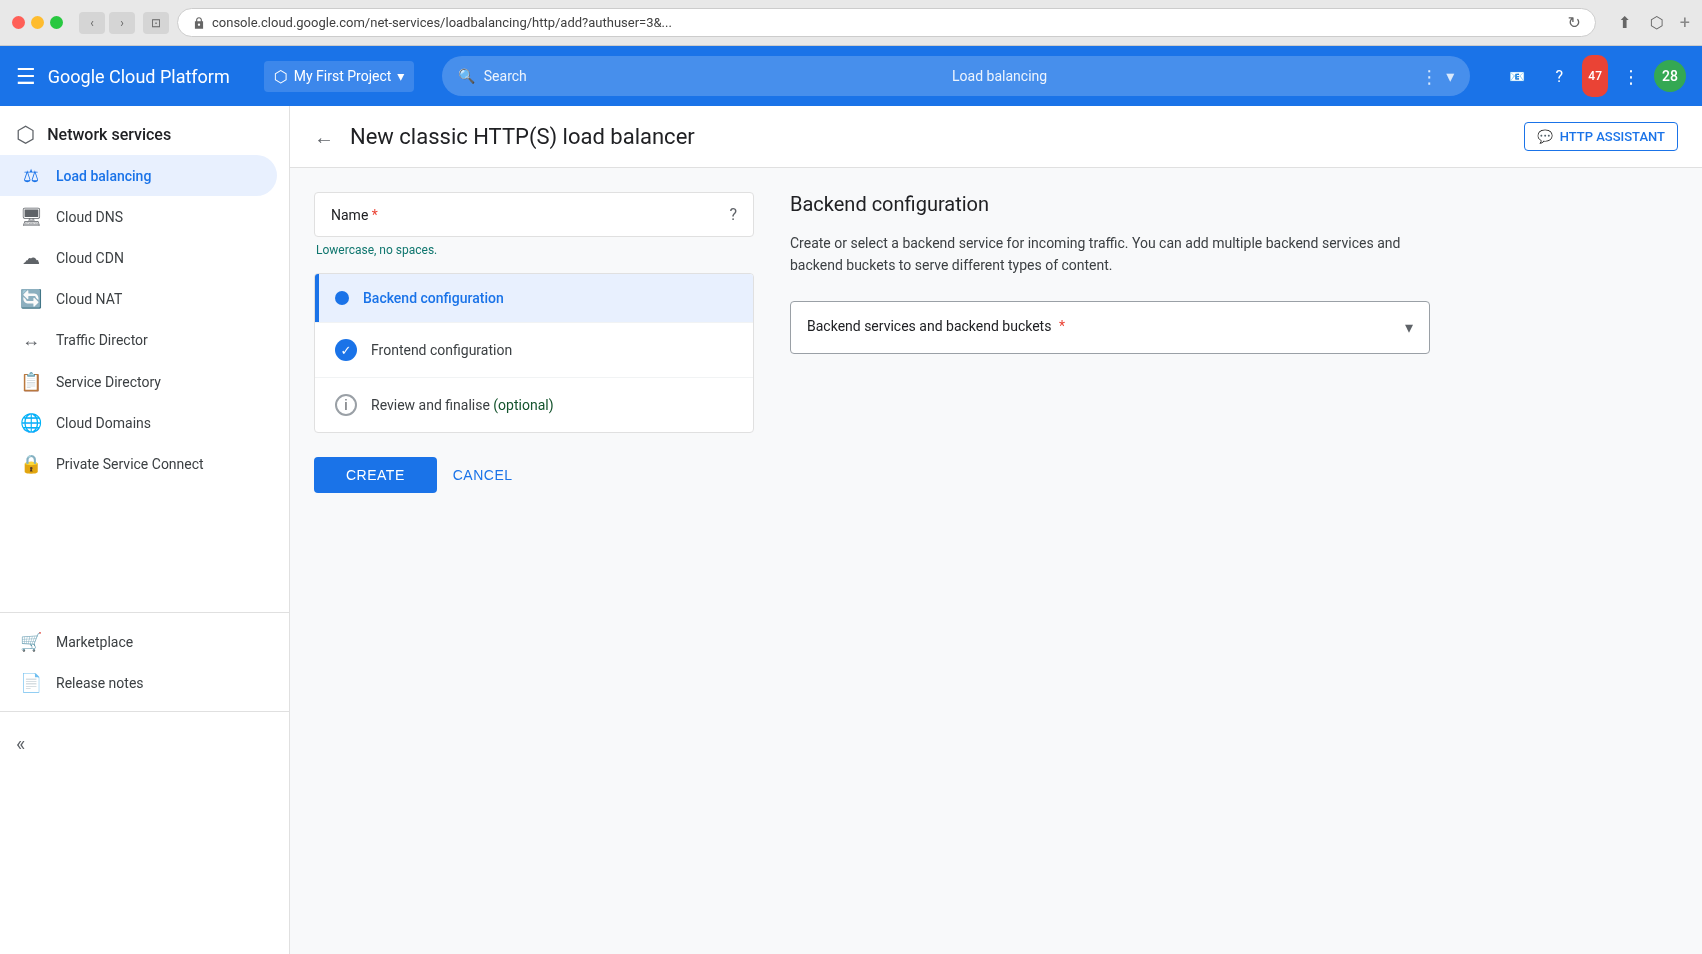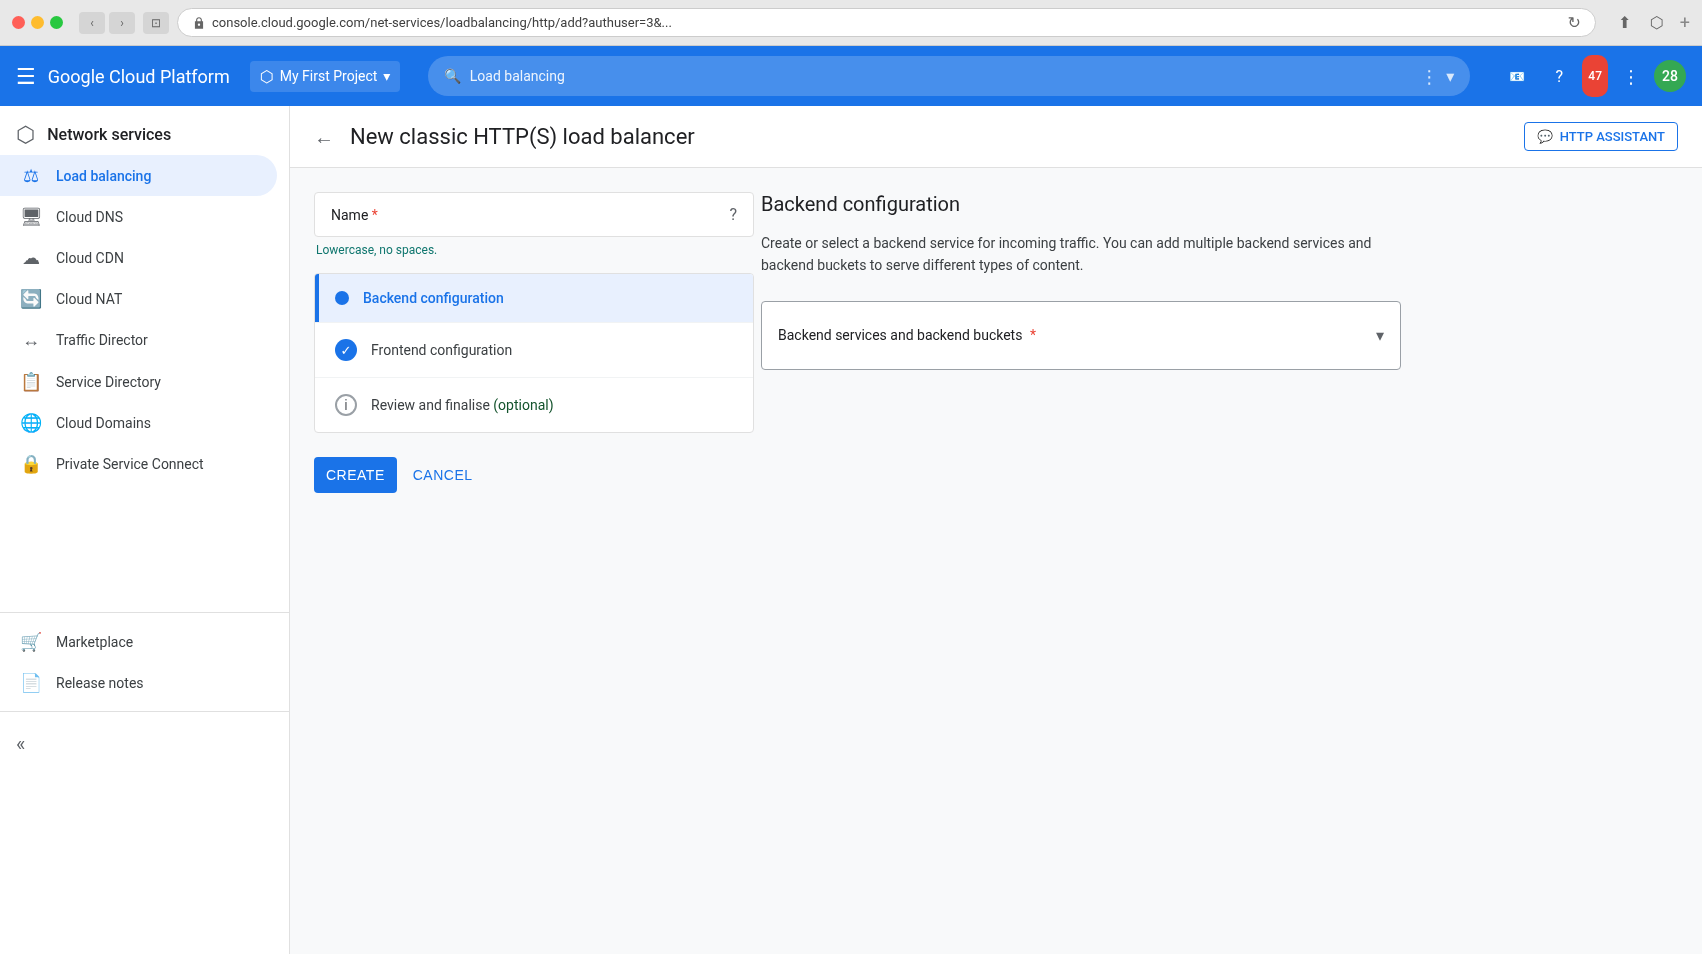--- a/index.html
+++ b/index.html
@@ -34,21 +34,21 @@
     .topbar {
       background: #1a73e8;
       display: flex;
       align-items: center;
       padding: 0 16px;
       height: 60px;
       color: white;
       gap: 12px;
     }
     .topbar-menu { font-size: 22px; cursor: pointer; }
-    .topbar-logo { font-size: 18px; font-weight: 400; white-space: nowrap; margin-right: 8px; }
+    .topbar-logo { font-size: 18px; font-weight: 400; white-space: nowrap; margin-right: 22px; }
     .topbar-project {
       display: flex;
       align-items: center;
       gap: 6px;
       background: rgba(255,255,255,0.15);
       border-radius: 4px;
       padding: 6px 10px;
       cursor: pointer;
       font-size: 14px;
     }
@@ -130,21 +130,21 @@
       color: #1a73e8;
       font-size: 13px;
       font-weight: 500;
       cursor: pointer;
       border: 1px solid #1a73e8;
       border-radius: 4px;
       padding: 6px 12px;
     }
 
     
-    .form-area { padding: 24px; display: flex; gap: 7px; }
+    .form-area { padding: 24px; display: flex; gap: 36px; }
 
     .left-panel { width: 440px; flex-shrink: 0; }
     .right-panel { flex: 1; }
 
     
     .name-input-container {
       background: white;
       border: 1px solid #e0e0e0;
       border-radius: 4px;
       padding: 12px 16px;
@@ -188,21 +188,21 @@
       background: #1a73e8;
     }
 
     
     .btn-row { display: flex; gap: 12px; margin-top: 24px; align-items: center; }
     .btn-create {
       background: #1a73e8;
       color: white;
       border: none;
       border-radius: 4px;
-      padding: 10px 12px;
+      padding: 10px 32px;
       font-size: 14px;
       font-weight: 500;
       cursor: pointer;
       letter-spacing: 0.5px;
     }
     .btn-cancel {
       background: none;
       border: none;
       color: #1a73e8;
       font-size: 14px;
@@ -212,23 +212,22 @@
       letter-spacing: 0.5px;
     }
 
     
     .backend-config-title { font-size: 20px; font-weight: 400; color: #202124; margin-bottom: 16px; }
     .backend-config-desc { font-size: 14px; color: #3c4043; line-height: 1.6; margin-bottom: 24px; max-width: 640px; }
     .dropdown-field {
       background: white;
       border: 1px solid #9aa0a6;
       border-radius: 4px;
-      padding: 24px 16px;
-      display: flex;
-      align-items: center;
+      padding: 16px 16px;
+      display: flex;
       justify-content: space-between;
       cursor: pointer;
       max-width: 640px;
     }
     .dropdown-required-star { color: #ea4335; margin-left: 4px; }
     .dropdown-arrow { color: #5f6368; font-size: 16px; }
   </style>
 </head>
 <body>
 
@@ -260,20 +259,21 @@
 <div class="topbar">
   <span class="topbar-menu">☰</span>
   <span class="topbar-logo">Google Cloud Platform</span>
   <div class="topbar-project">
     <span class="topbar-project-icon">⬡</span>
     <span>My First Project</span>
     <span>▾</span>
   </div>
   <div class="topbar-search">
     <span>🔍</span>
+    <span class="topbar-search-text">Search</span>
     <span class="topbar-search-text" style="font-weight:400;">Load balancing</span>
     <span class="topbar-search-x">⋮</span>
     <span class="topbar-search-chevron">▾</span>
   </div>
   <div class="topbar-icons">
     <div class="topbar-icon-btn">
       <span style="font-size:13px;">📧</span>
     </div>
     <div class="topbar-icon-btn">
       <span style="font-size:16px;">?</span>

